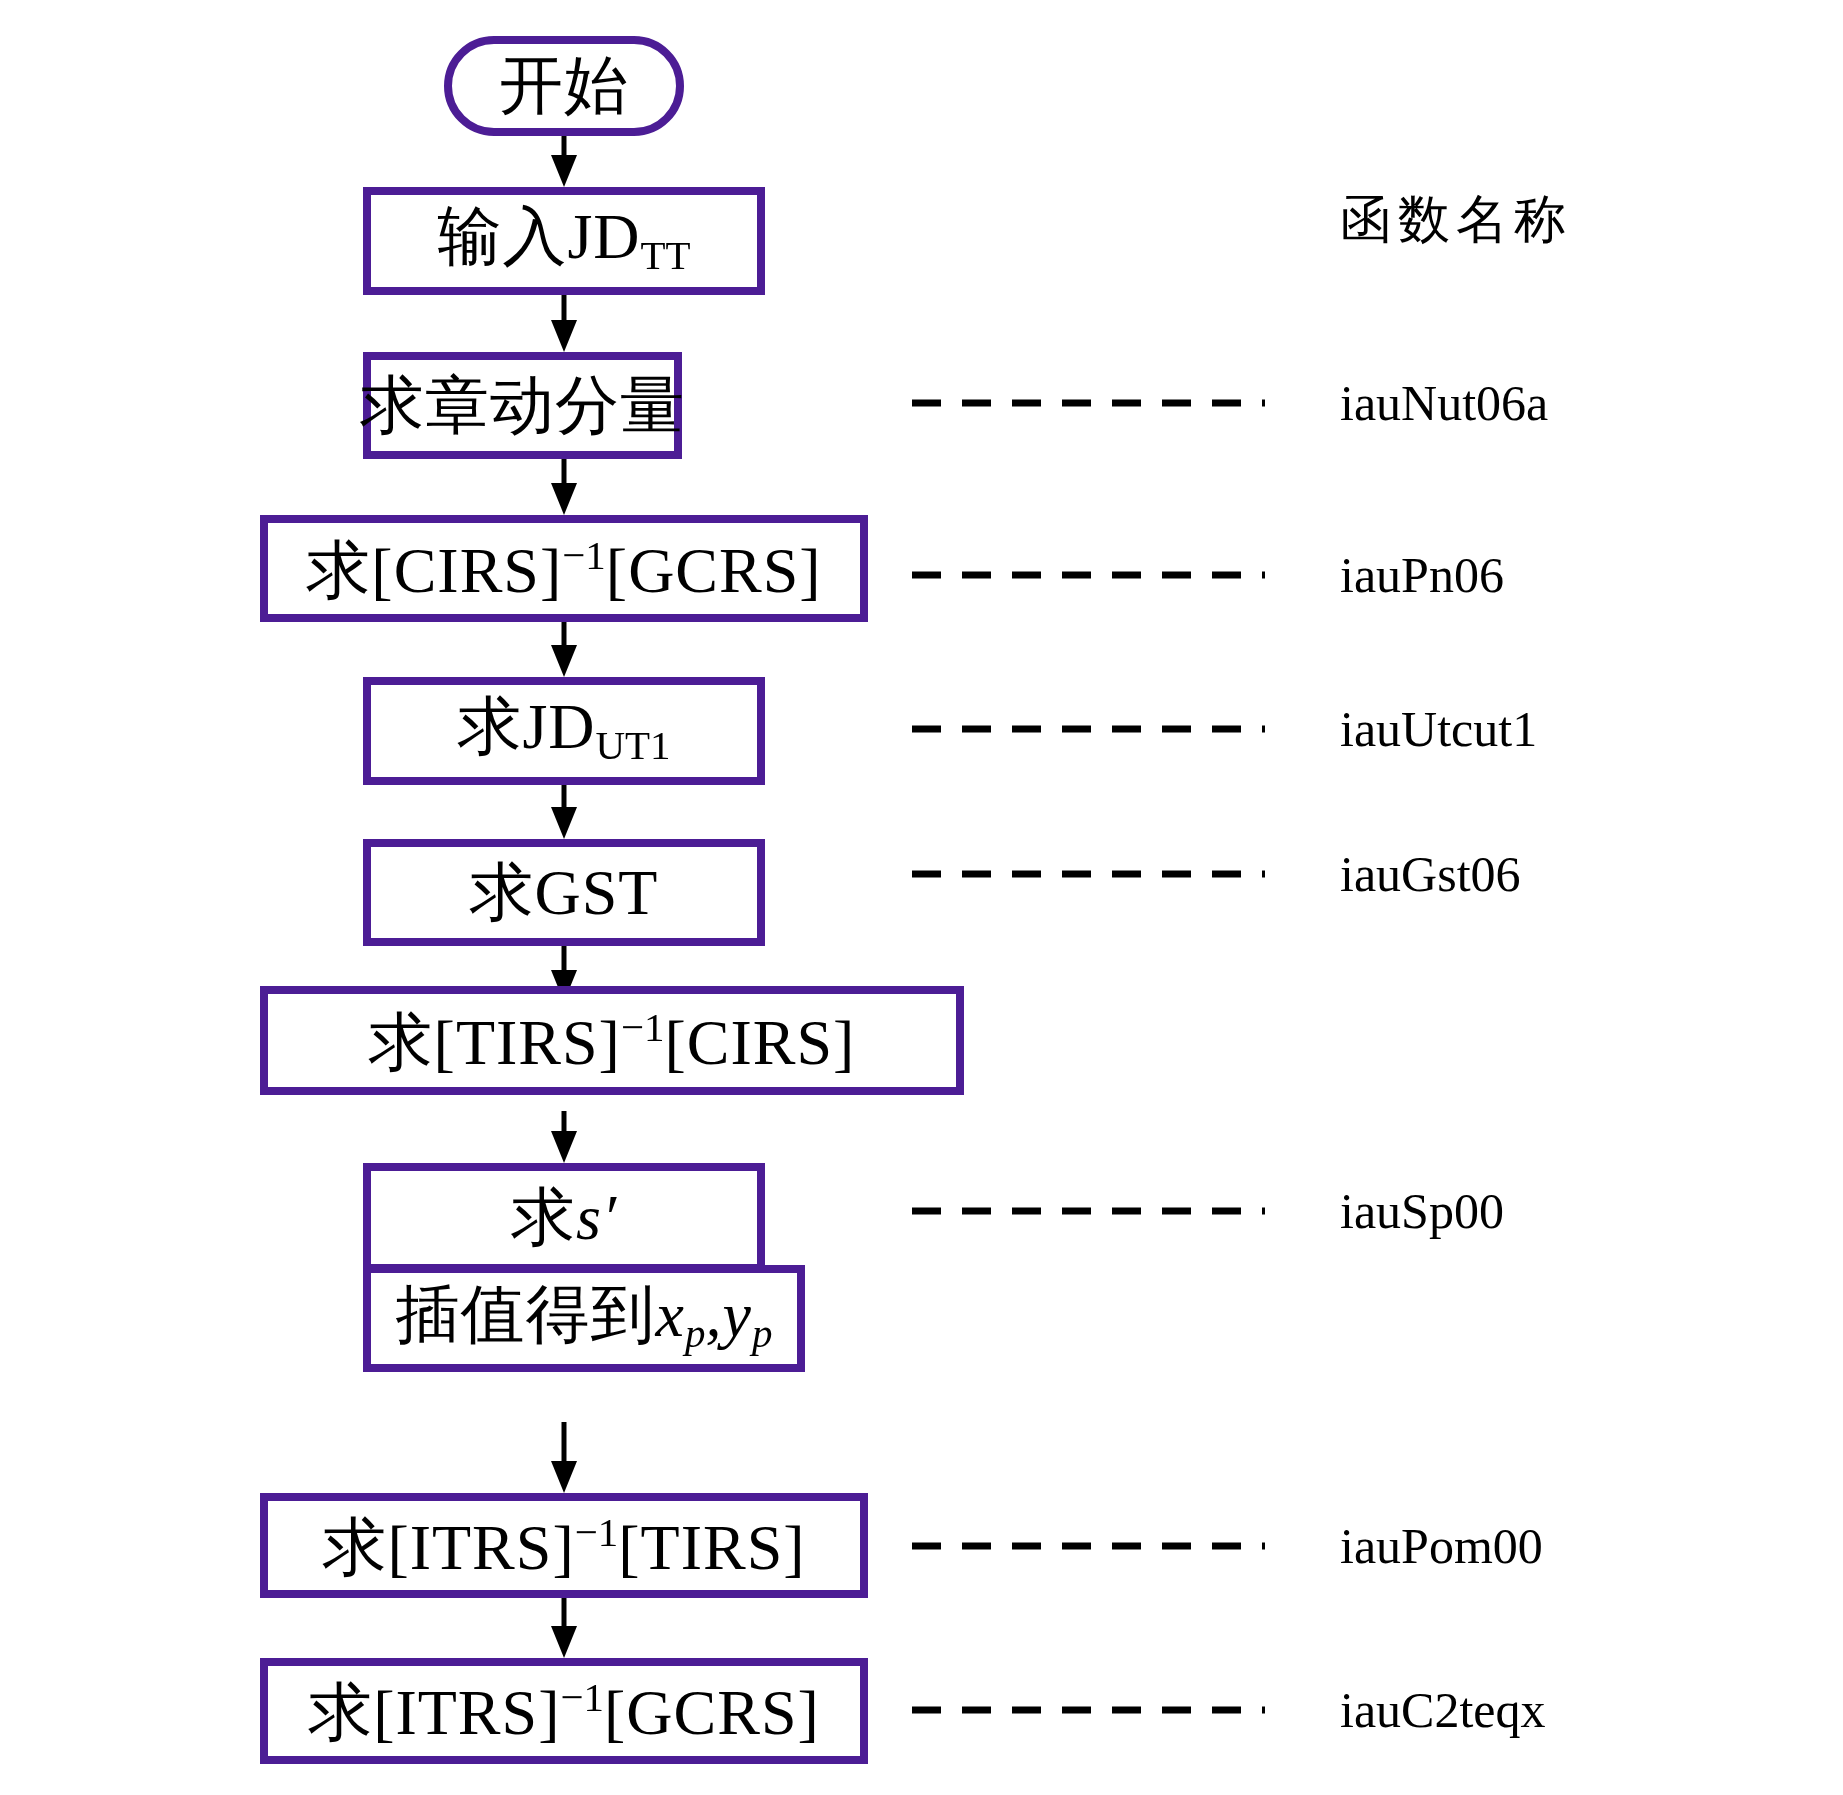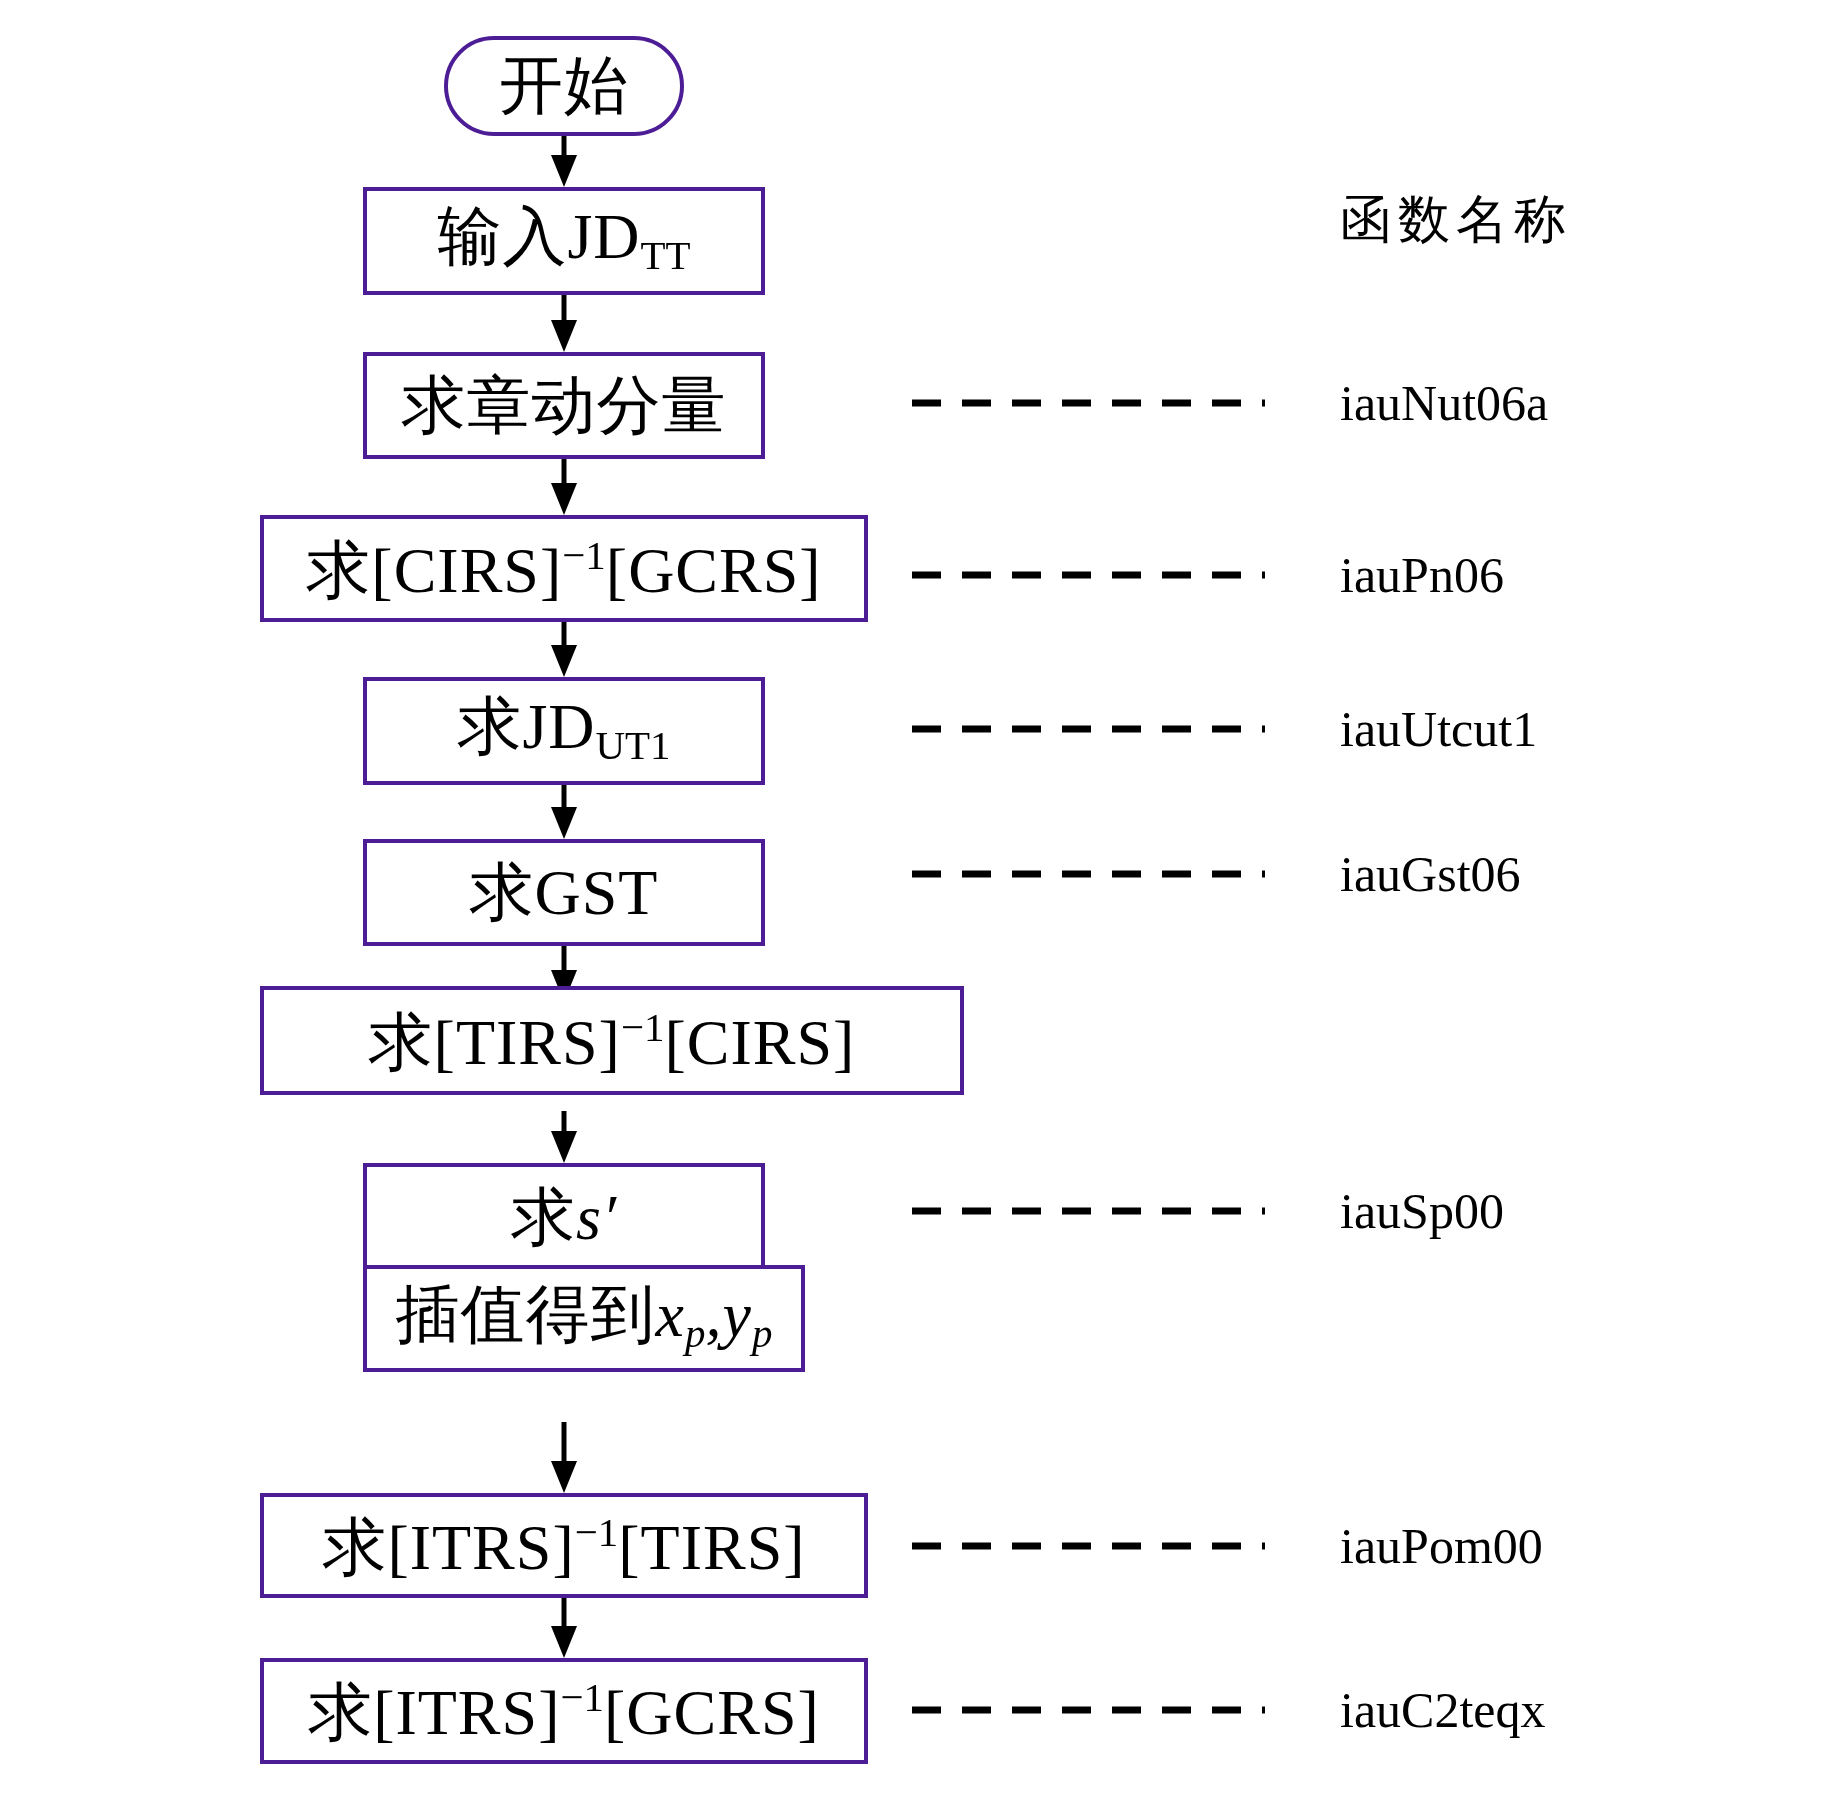--- a/index.html
+++ b/index.html
@@ -13,21 +13,21 @@
     overflow: hidden;
   }
   #connector-layer {
     position: absolute;
     left: 0; top: 0;
     width: 1843px; height: 1795px;
   }
   .node {
     position: absolute;
     box-sizing: border-box;
-    border: 4px solid #4c1d95;
+    border: 8px solid #4c1d95;
     background: #ffffff;
     display: flex;
     align-items: center;
     justify-content: center;
     white-space: nowrap;
   }
   .terminator { border-radius: 52px; }
   .node-label {
     font-size: 64px;
     line-height: 1;
@@ -97,21 +97,21 @@
   </svg>
 
   <div class="node terminator" style="left:444px;top:36px;width:240px;height:100px">
     <span class="node-label"><span>开始</span></span>
   </div>
 
   <div class="node" style="left:363px;top:187px;width:402px;height:108px">
     <span class="node-label"><span>输入JD</span><span class="seg-sub">TT</span></span>
   </div>
 
-  <div class="node" style="left:363px;top:352px;width:402px;height:107px">
+  <div class="node" style="left:363px;top:352px;width:319px;height:107px">
     <span class="node-label"><span>求章动分量</span></span>
   </div>
 
   <div class="node" style="left:260px;top:515px;width:608px;height:107px">
     <span class="node-label"><span>求[CIRS]</span><span class="seg-sup">−1</span><span>[GCRS]</span></span>
   </div>
 
   <div class="node" style="left:363px;top:677px;width:402px;height:108px">
     <span class="node-label"><span>求JD</span><span class="seg-sub">UT1</span></span>
   </div>

